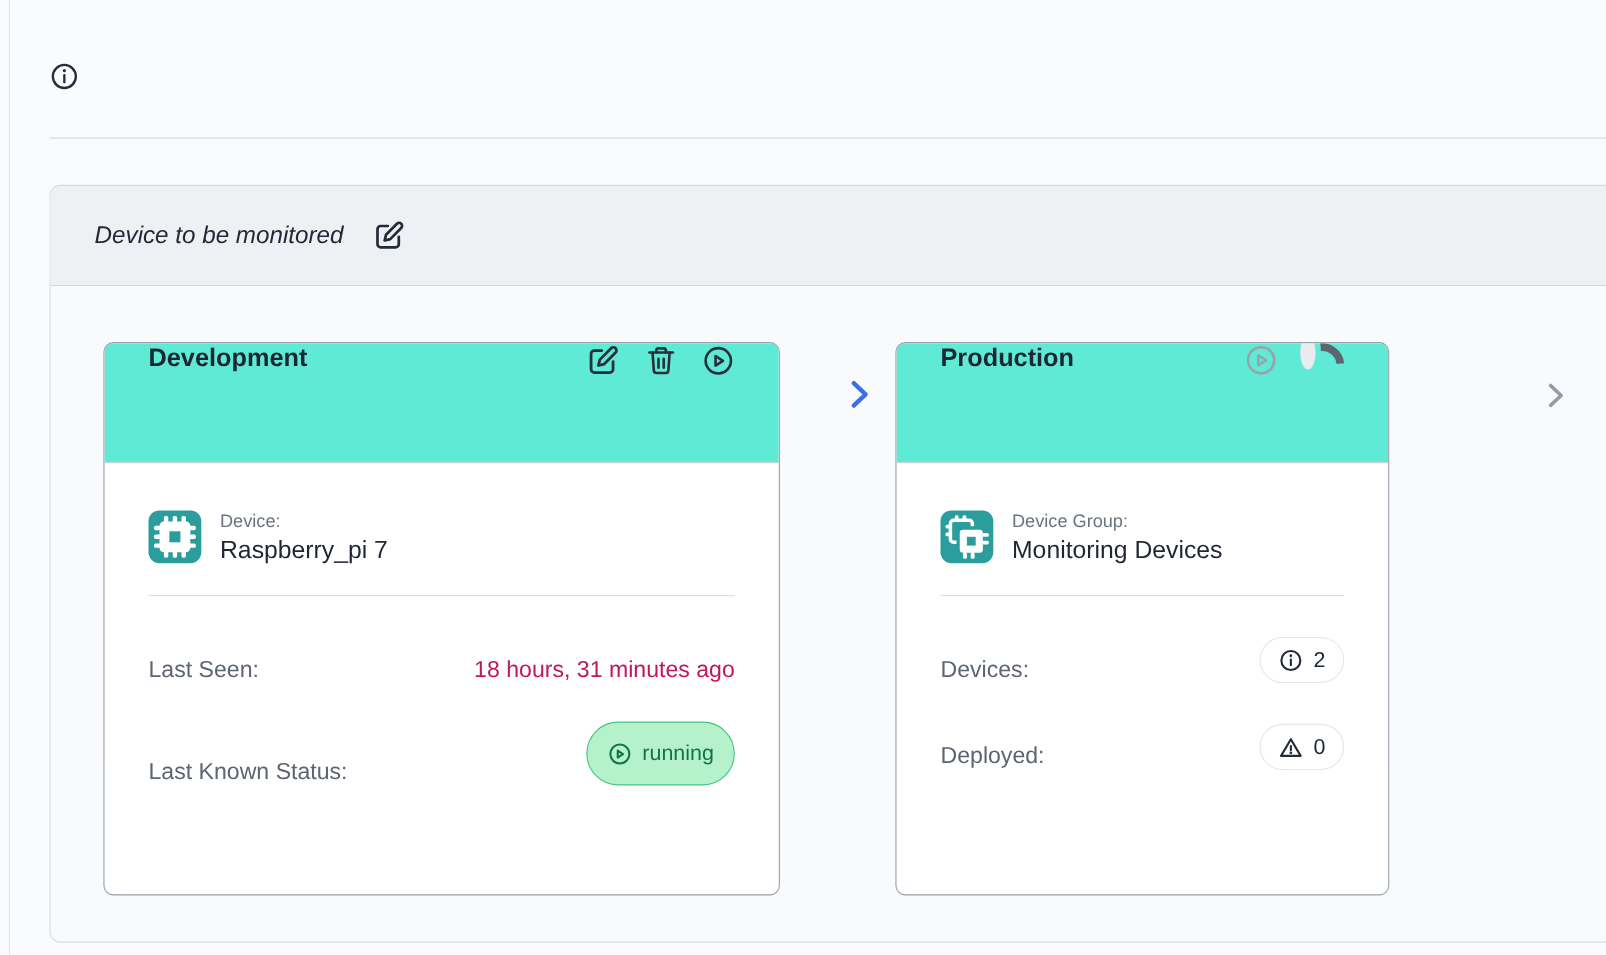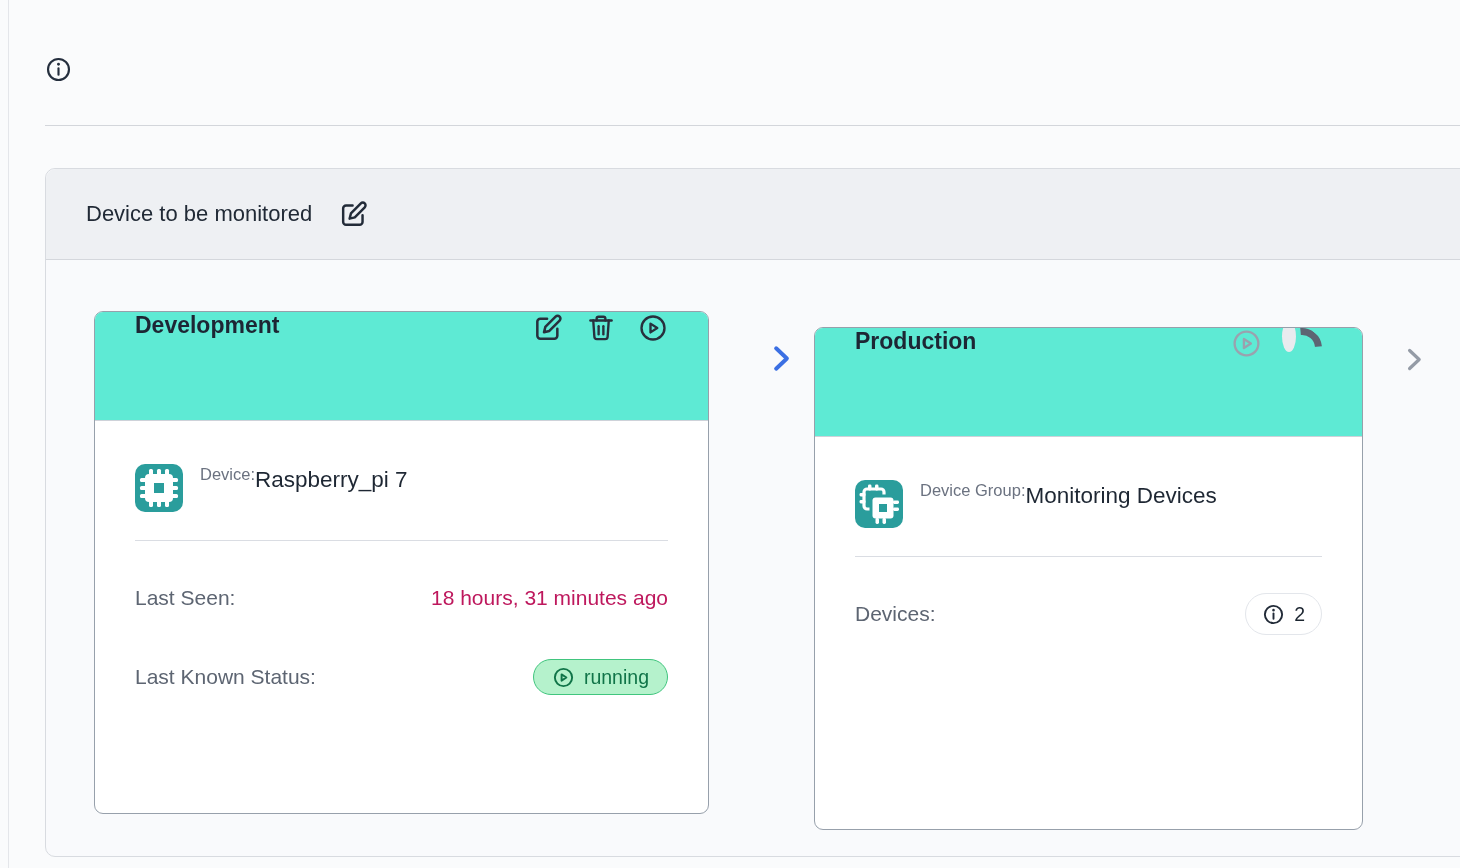--- a/index.html
+++ b/index.html
@@ -21,31 +21,31 @@
 
   
   .panel {
     position:absolute; left:45px; right:-12px; top:168px; height:689px;
     border:1px solid #d8dbe0; border-radius:10px; background:#f9fafc;
   }
   .panel-header {
     height:91px; background:#eef0f3; border-bottom:1px solid #d4d7dc;
     border-radius:10px 10px 0 0; display:flex; align-items:center; padding:0 40px; gap:26px;
   }
-  .panel-title { font-size:22px; font-weight:500; color:#212a36; }
+  .panel-title { font-size:22px; font-weight:500; color:#212a36;font-style:italic; }
   .panel-edit { width:31px; height:31px; color:#222b38; display:flex; cursor:pointer; }
   .panel-body { position:relative; height:596px; }
 
   
   .card {
     position:absolute; top:51px; height:503px; background:#fff;
     border:1px solid #97a0ab; border-radius:9px; overflow:hidden;
   }
   .card-dev  { left:48px;  width:615px; }
-  .card-prod { left:768px; width:549px;margin-top:16px; }
+  .card-prod { left:768px; width:449px; }
   .card-header {
     height:109px; background:#5eead4; border-bottom:1px solid #ced2d9;
     display:flex; align-items:flex-start; padding:0 40px;
   }
   .card-title { font-size:23px; font-weight:600; color:#1d2634; flex:1; }
   .card-actions { display:flex; align-items:center; gap:22px; color:#28303d; }
   .action-icon { width:30px; height:30px; display:flex; cursor:pointer; }
   .action-icon.edit { width:32px; height:32px; }
   .muted-play { width:31px; height:31px; color:#9aa2ae; display:flex; }
 
@@ -55,32 +55,32 @@
                    border-right-color:#5d6573; transform:rotate(-50deg); }
 
   .card-body { padding:0 40px; }
 
   .device-row { display:flex; gap:17px; margin-top:43px; align-items:flex-start; }
   .device-avatar {
     width:48px; height:48px; border-radius:10px; background:#2a9d9c;
     display:flex; align-items:center; justify-content:center; flex:none;
   }
   .device-avatar svg { width:48px; height:48px; }
-  .device-meta { display:flex; }
+  .device-meta { display:flex; flex-direction:column; }
   .device-label { font-size:16.5px; color:#6b7280; margin-top:1px; }
   .device-name  { font-size:22.5px; color:#1e2733; margin-top:3px; }
 
   .body-divider { height:1px; background:#dadde3; margin-top:28px; }
 
-  .kv-row { display:flex; align-items:center; justify-content:space-between; margin-top:35px; min-height:44px; }
+  .kv-row { display:flex; align-items:flex-end; justify-content:space-between; margin-top:35px; min-height:44px; }
   .kv-label { font-size:21px; color:#5d6572; }
   .kv-value { font-size:21px; color:#be185d; }
 
   .status-badge {
-    display:inline-flex; align-items:center; gap:9px; height:36px; padding:0 18px;
+    display:inline-flex; align-items:center; gap:9px; height:58px; padding:0 18px;
     border-radius:999px; background:#b5f2cc; border:1.5px solid #41c57e;
     color:#107448; font-size:19.5px;
   }
   .status-badge .b-icon { width:23px; height:23px; display:flex; }
 
   .count-pill {
     display:inline-flex; align-items:center; gap:9px; height:42px; padding:0 16px;
     border-radius:999px; background:#ffffff; border:1px solid #e3e6eb;
     color:#1c2530; font-size:19.5px;
   }
@@ -251,20 +251,33 @@
               <svg viewBox="0 0 24 24" fill="none" stroke="currentColor" stroke-width="2">
                 <circle cx="12" cy="12" r="9"></circle>
                 <line x1="12" y1="11" x2="12" y2="16.4" stroke-linecap="round"></line>
                 <line x1="12" y1="7.4" x2="12" y2="7.55" stroke-linecap="round" stroke-width="2.6"></line>
               </svg>
             </span>
             <span>2</span>
           </span>
         </div>
 
+        <div class="kv-row">
+          <span class="kv-label">Deployed:</span>
+          <span class="count-pill">
+            <span class="b-icon">
+              <svg viewBox="0 0 24 24" fill="none" stroke="currentColor" stroke-width="2" stroke-linejoin="round">
+                <path d="M12 4.2L21.3 20H2.7z"></path>
+                <line x1="12" y1="10.6" x2="12" y2="14.6" stroke-linecap="round"></line>
+                <line x1="12" y1="17.1" x2="12" y2="17.25" stroke-linecap="round" stroke-width="2.5"></line>
+              </svg>
+            </span>
+            <span>0</span>
+          </span>
+        </div>
       </div>
     </div>
 
     <span class="panel-chevron">
       <svg viewBox="0 0 24 24" fill="none" stroke="currentColor" stroke-width="2.5" stroke-linecap="round" stroke-linejoin="round">
         <path d="M9 5l7.4 7L9 19"></path>
       </svg>
     </span>
 
   </div>

